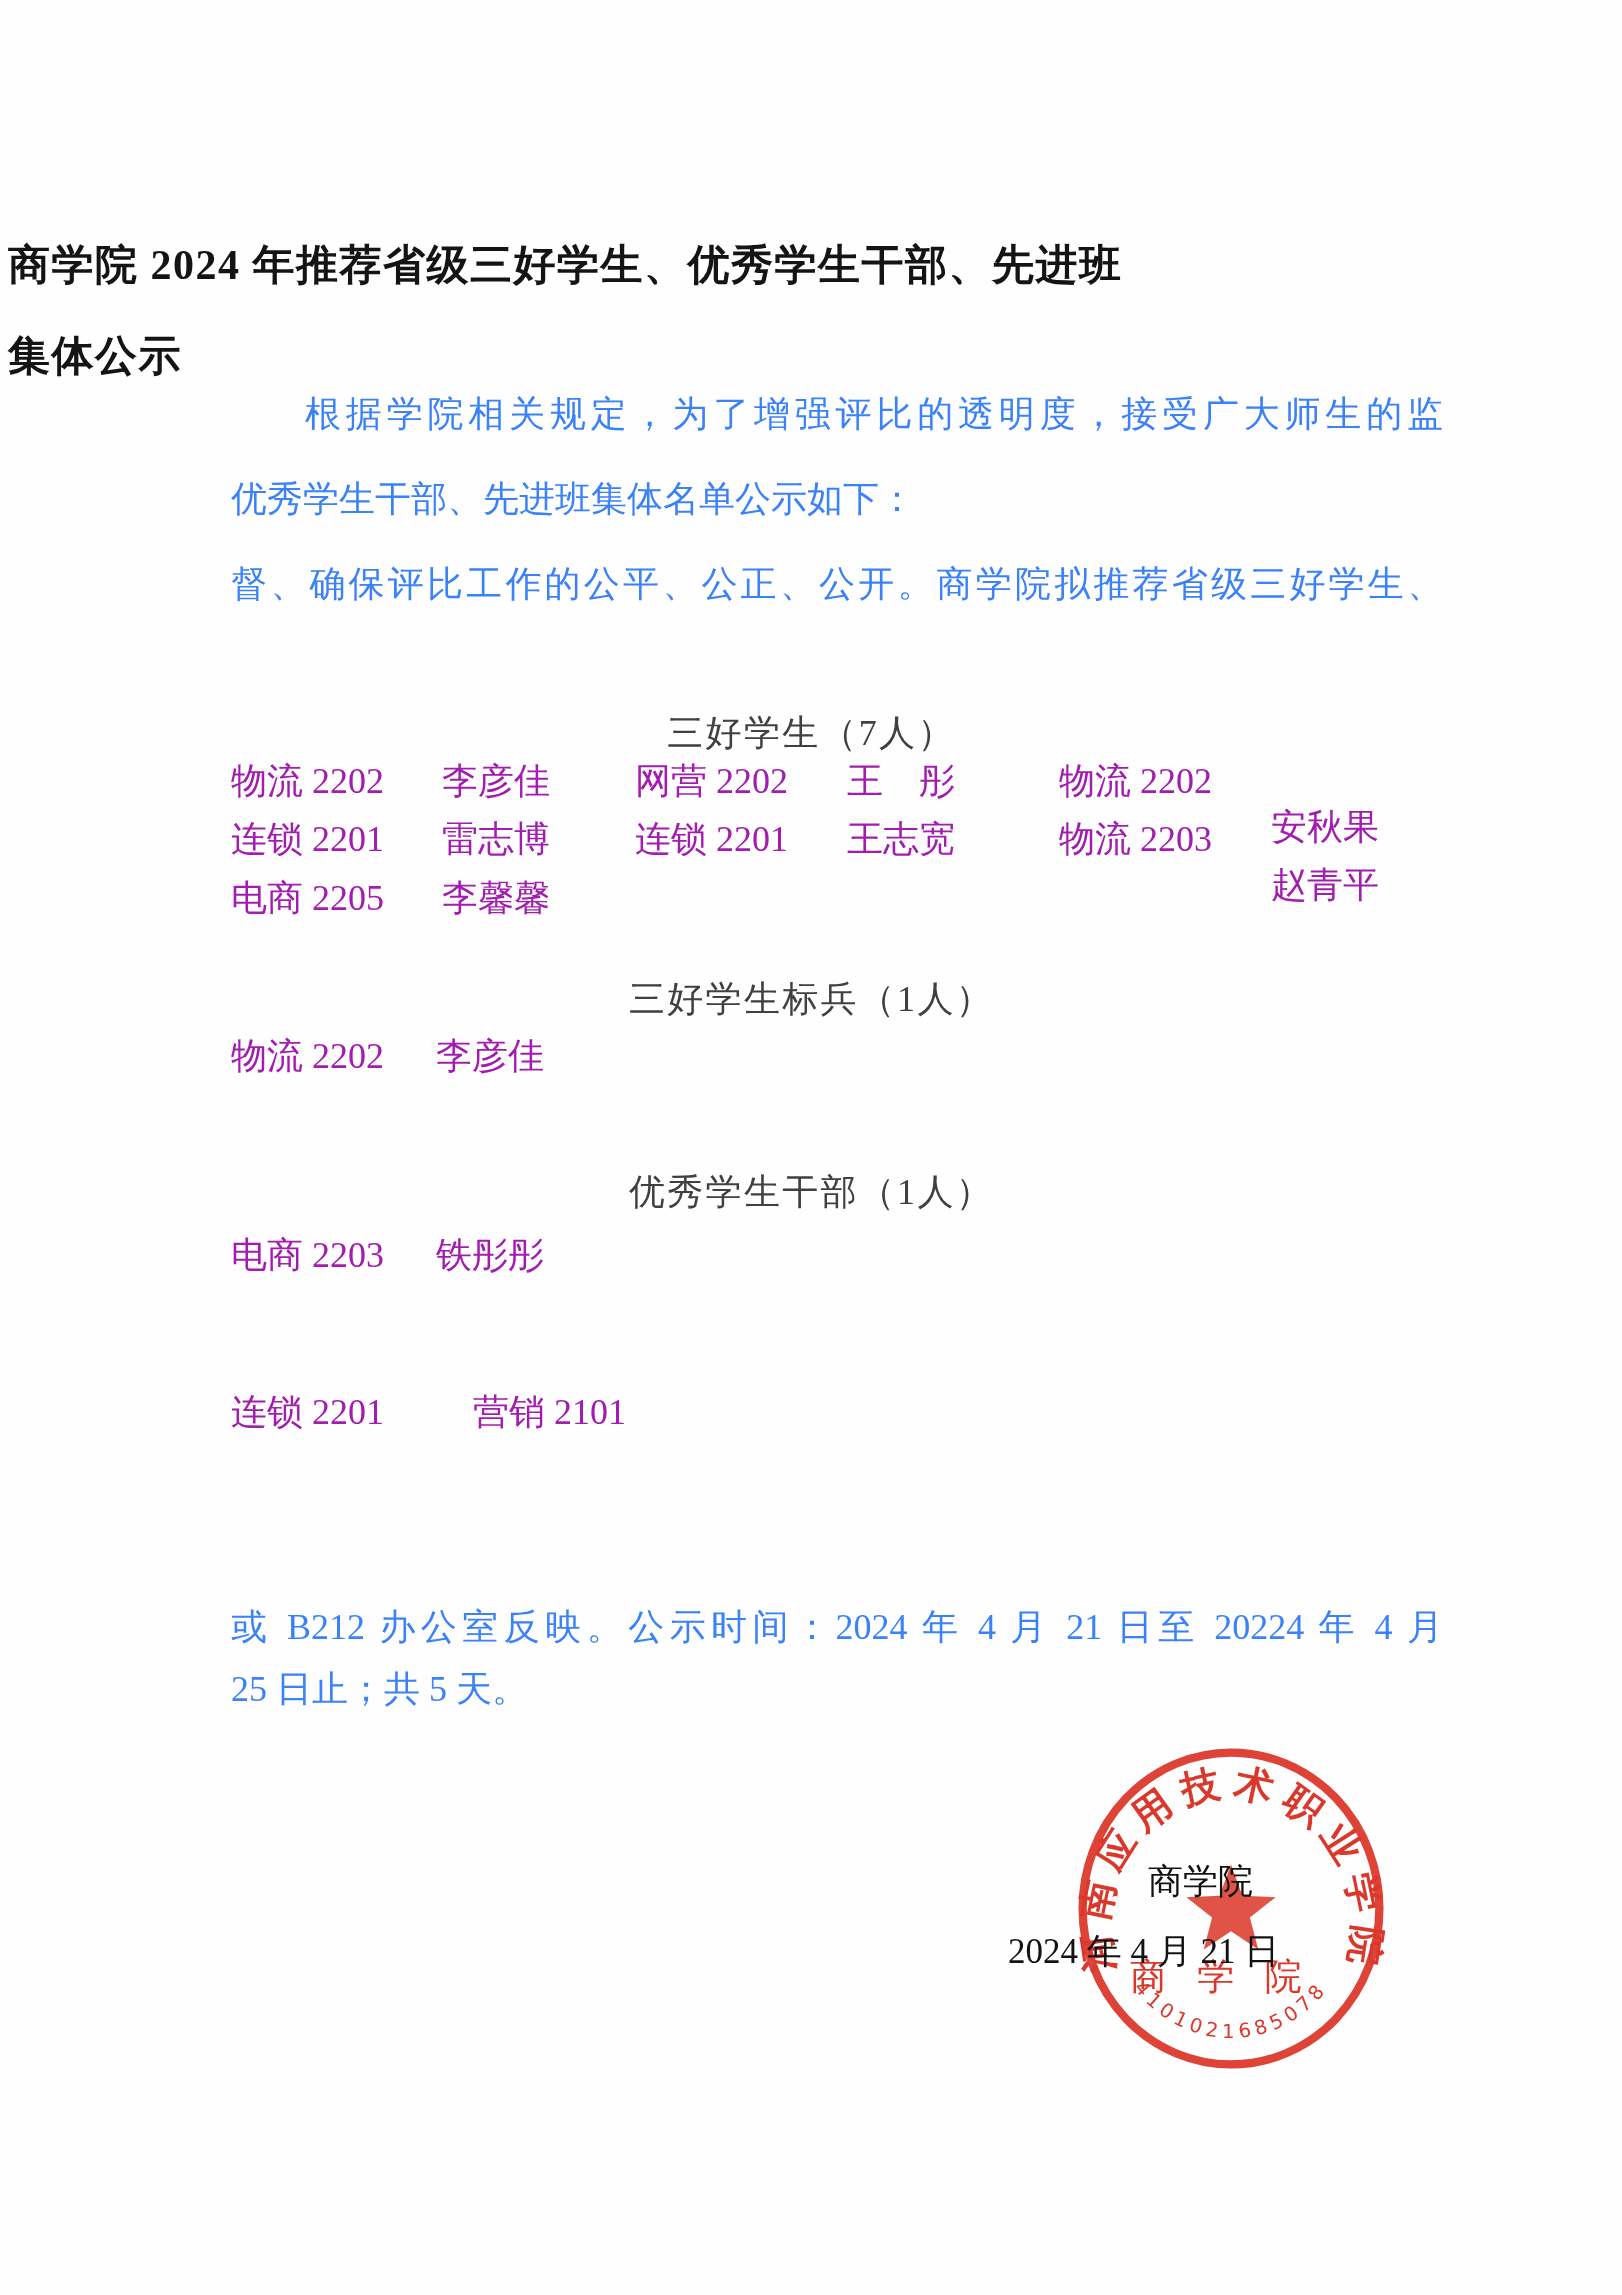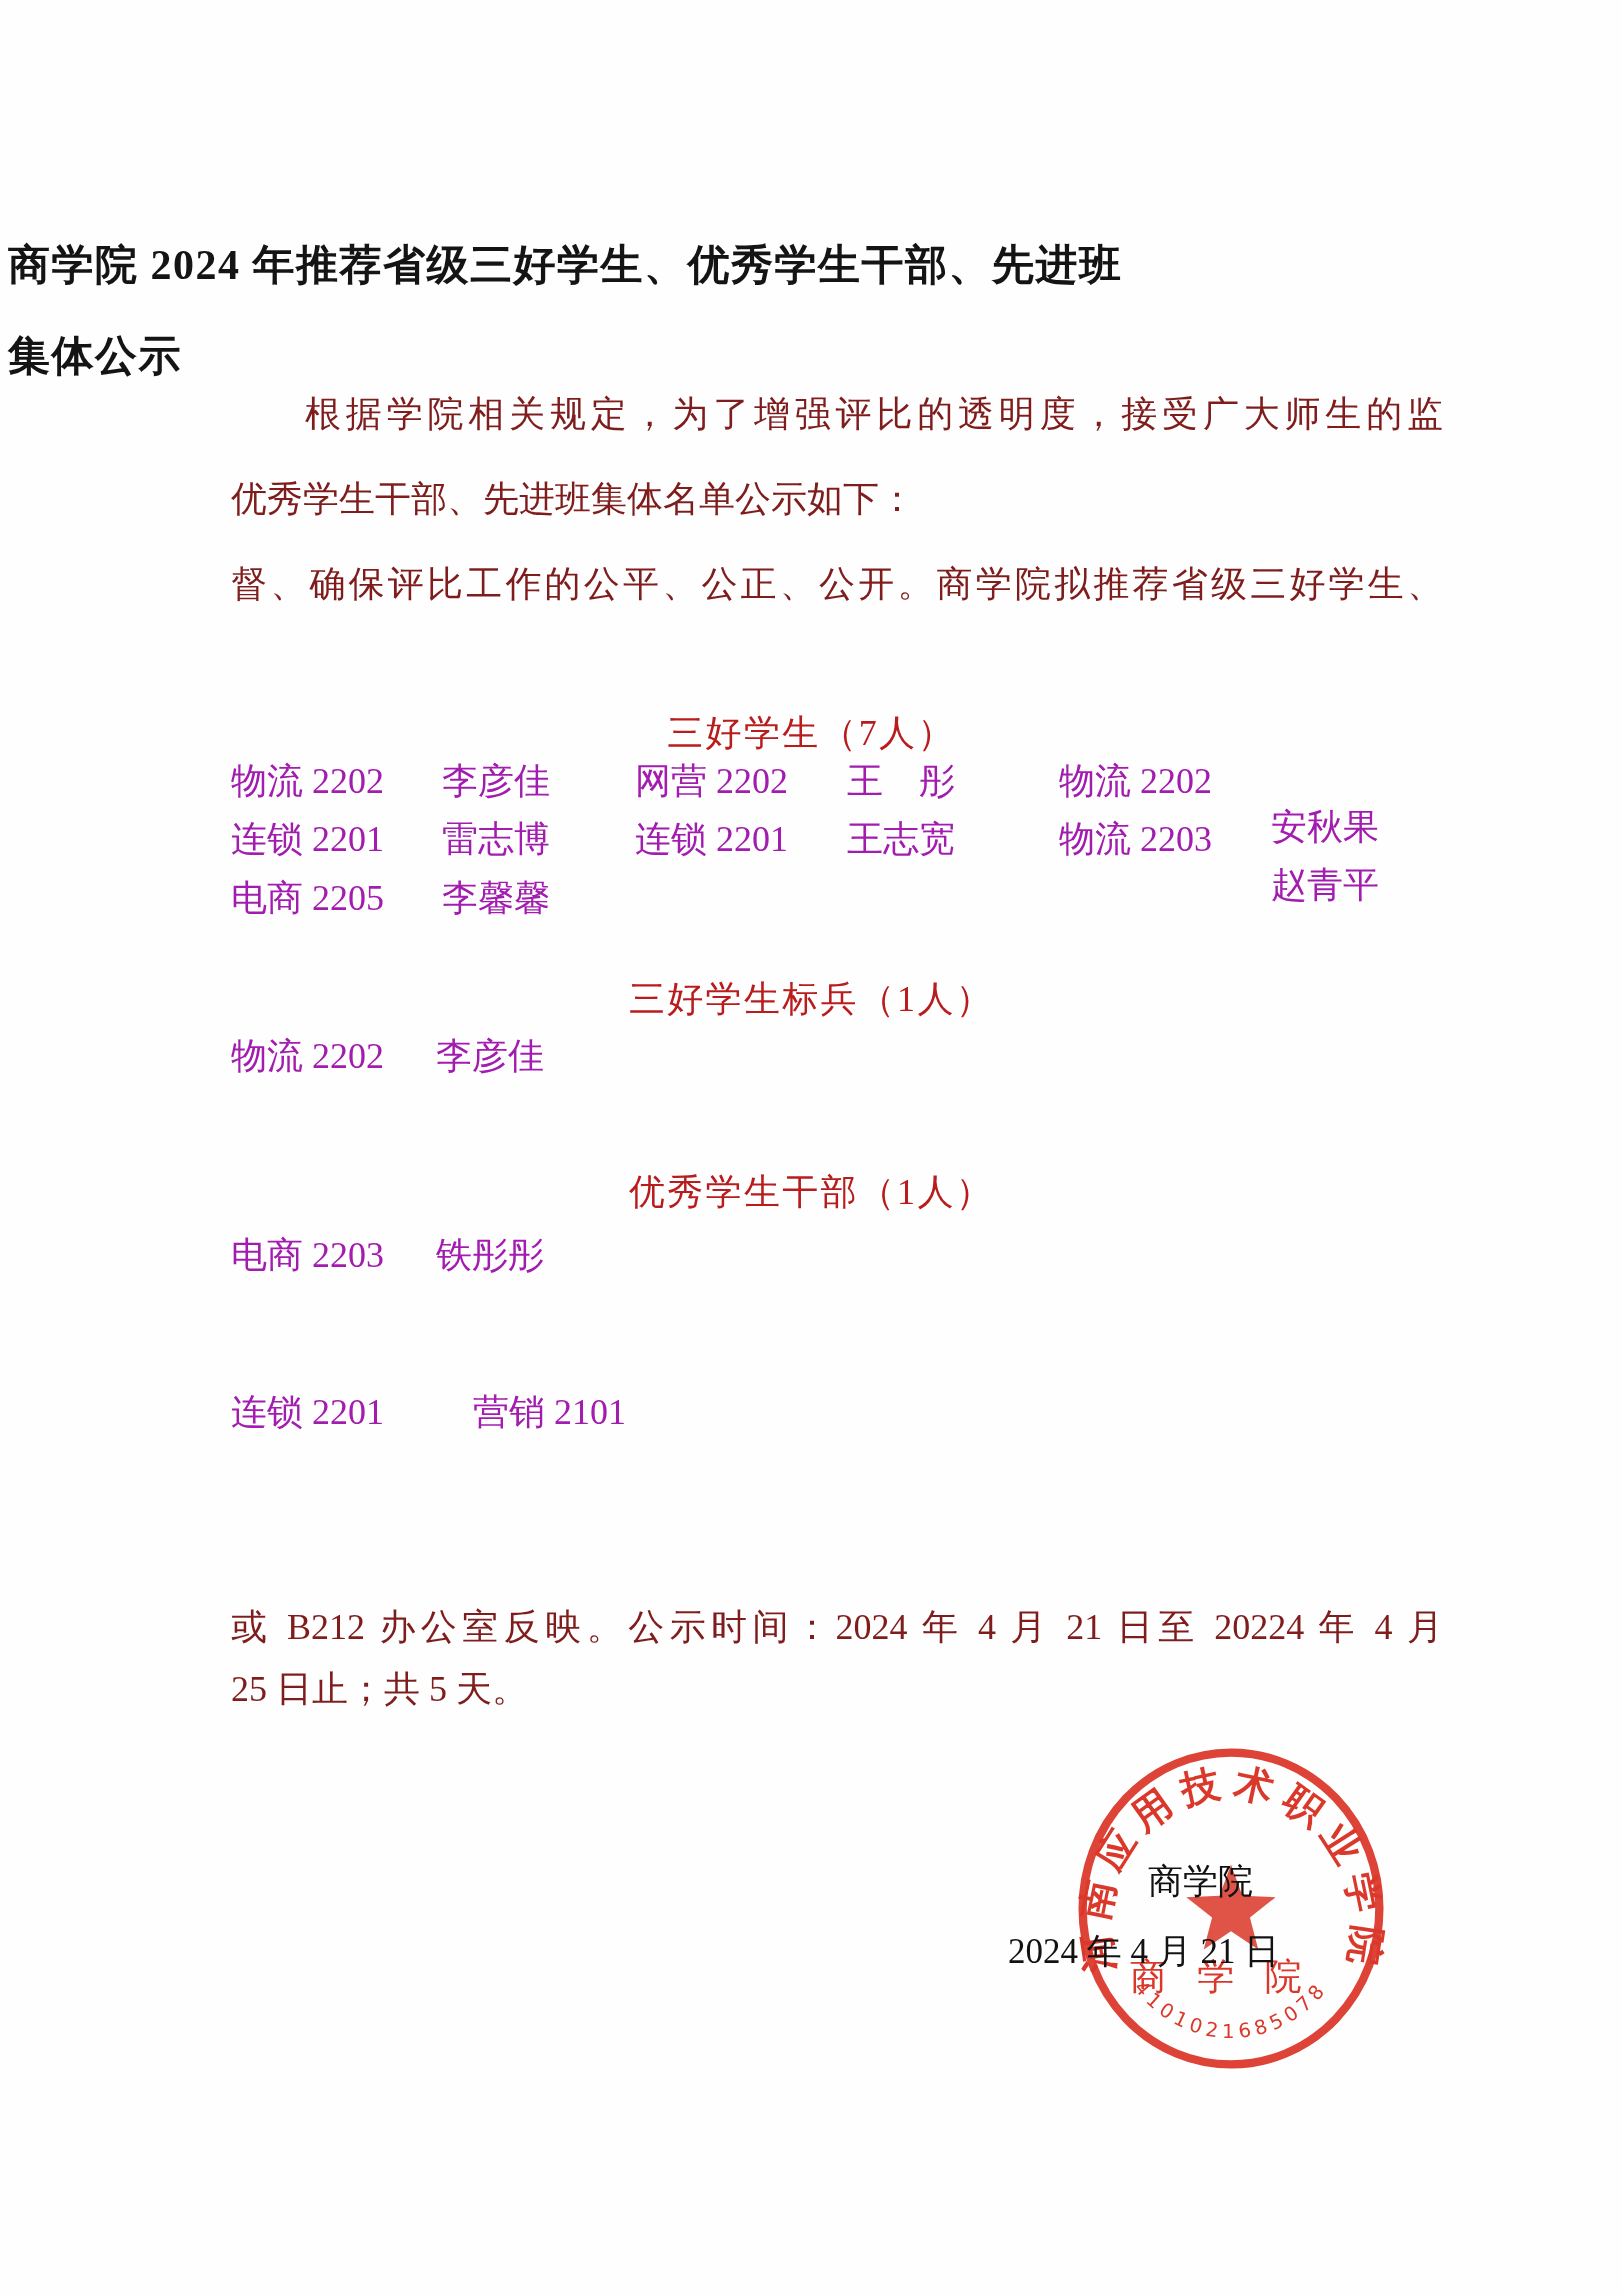--- a/index.html
+++ b/index.html
@@ -24,34 +24,34 @@
   }
   .t1{top:227px;}
   .t2{top:318px;}
   .para{
     position:absolute;
     left:231px;
     width:1212px;
     font-size:36px;
     line-height:85px;
     text-align:justify;
-    color:#7f1d1d;
+    color:#3b82f6;
   }
   .para .pline{display:block;}
   .para .pline.justified{text-align:justify;text-align-last:justify;}
   .para .pline.indent{text-indent:74px;}
   .intro{top:372px;}
   .closing{top:1596px;line-height:62px;}
   .sec-head{
     position:absolute;
     left:0; width:100%;
     text-align:center;
     font-size:36px;
     line-height:45px;
-    color:#b91c1c;
+    color:#404040;
     letter-spacing:2.3px;
   }
   .sh1{top:711px;}
   .sh2{top:977px;}
   .sh3{top:1170px;}
   .sh4{top:1345px;}
   .row{
     position:absolute;
     left:231px;
     width:1212px;

